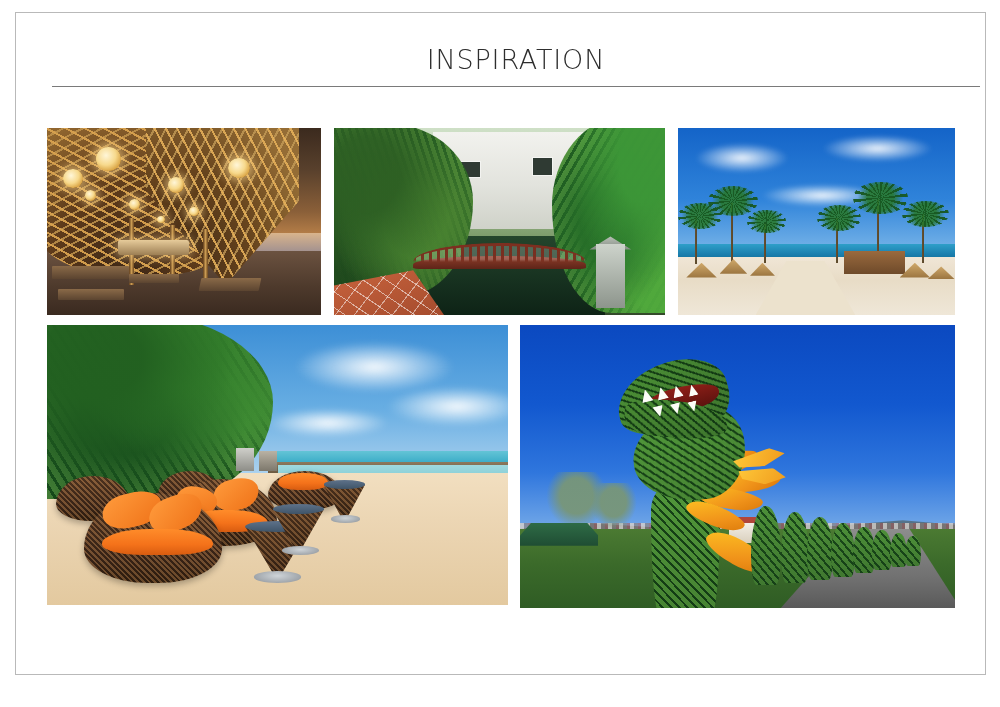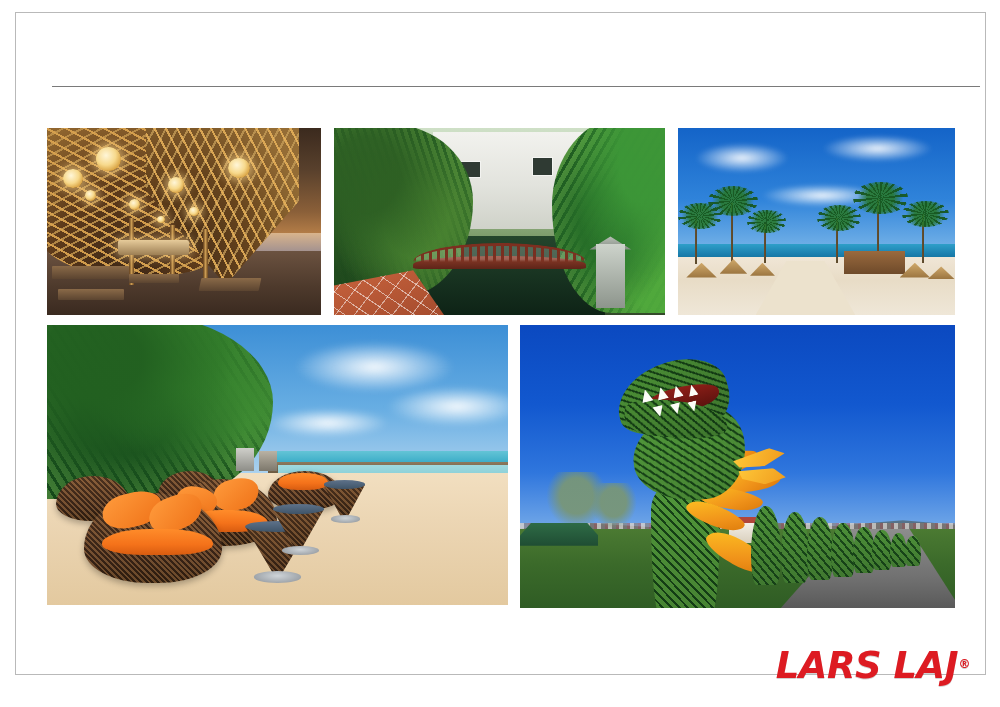--- a/index.html
+++ b/index.html
@@ -424,20 +424,21 @@
     letter-spacing: .2px;
     margin-top: 2px;
   }
 </style>
 </head>
 <body>
 
 <div class="slide">
   <div class="frame">
 
+    <div class="page-title">INSPIRATION</div>
     <div class="title-rule"></div>
 
   </div>
 
   <div class="photo" id="photo1">
     <div class="ph-inner">
       <div class="layer p1-sky"></div>
       <div class="layer p1-sea"></div>
       <div class="layer p1-seafoam"></div>
       <div class="layer p1-floor"></div>
@@ -611,19 +612,15 @@
       <div class="layer p5-hedge" style="left:66%;top:68%;width:6%;height:22%;"></div>
       <div class="layer p5-hedge" style="left:71.5%;top:70%;width:5.5%;height:19%;"></div>
       <div class="layer p5-hedge" style="left:76.5%;top:71.5%;width:5%;height:16%;"></div>
       <div class="layer p5-hedge" style="left:81%;top:72.5%;width:4.5%;height:14%;"></div>
       <div class="layer p5-hedge" style="left:85%;top:73.5%;width:4%;height:12%;"></div>
       <div class="layer p5-hedge" style="left:88.5%;top:74.5%;width:3.6%;height:10.5%;"></div>
     </div>
   </div>
 
   <div class="logo">
-    <div class="logo-mark">
-      <span>LARS LAJ</span>
-      <span class="logo-reg">®</span>
-    </div>
   </div>
 
 </div>
 
 </body></html>

